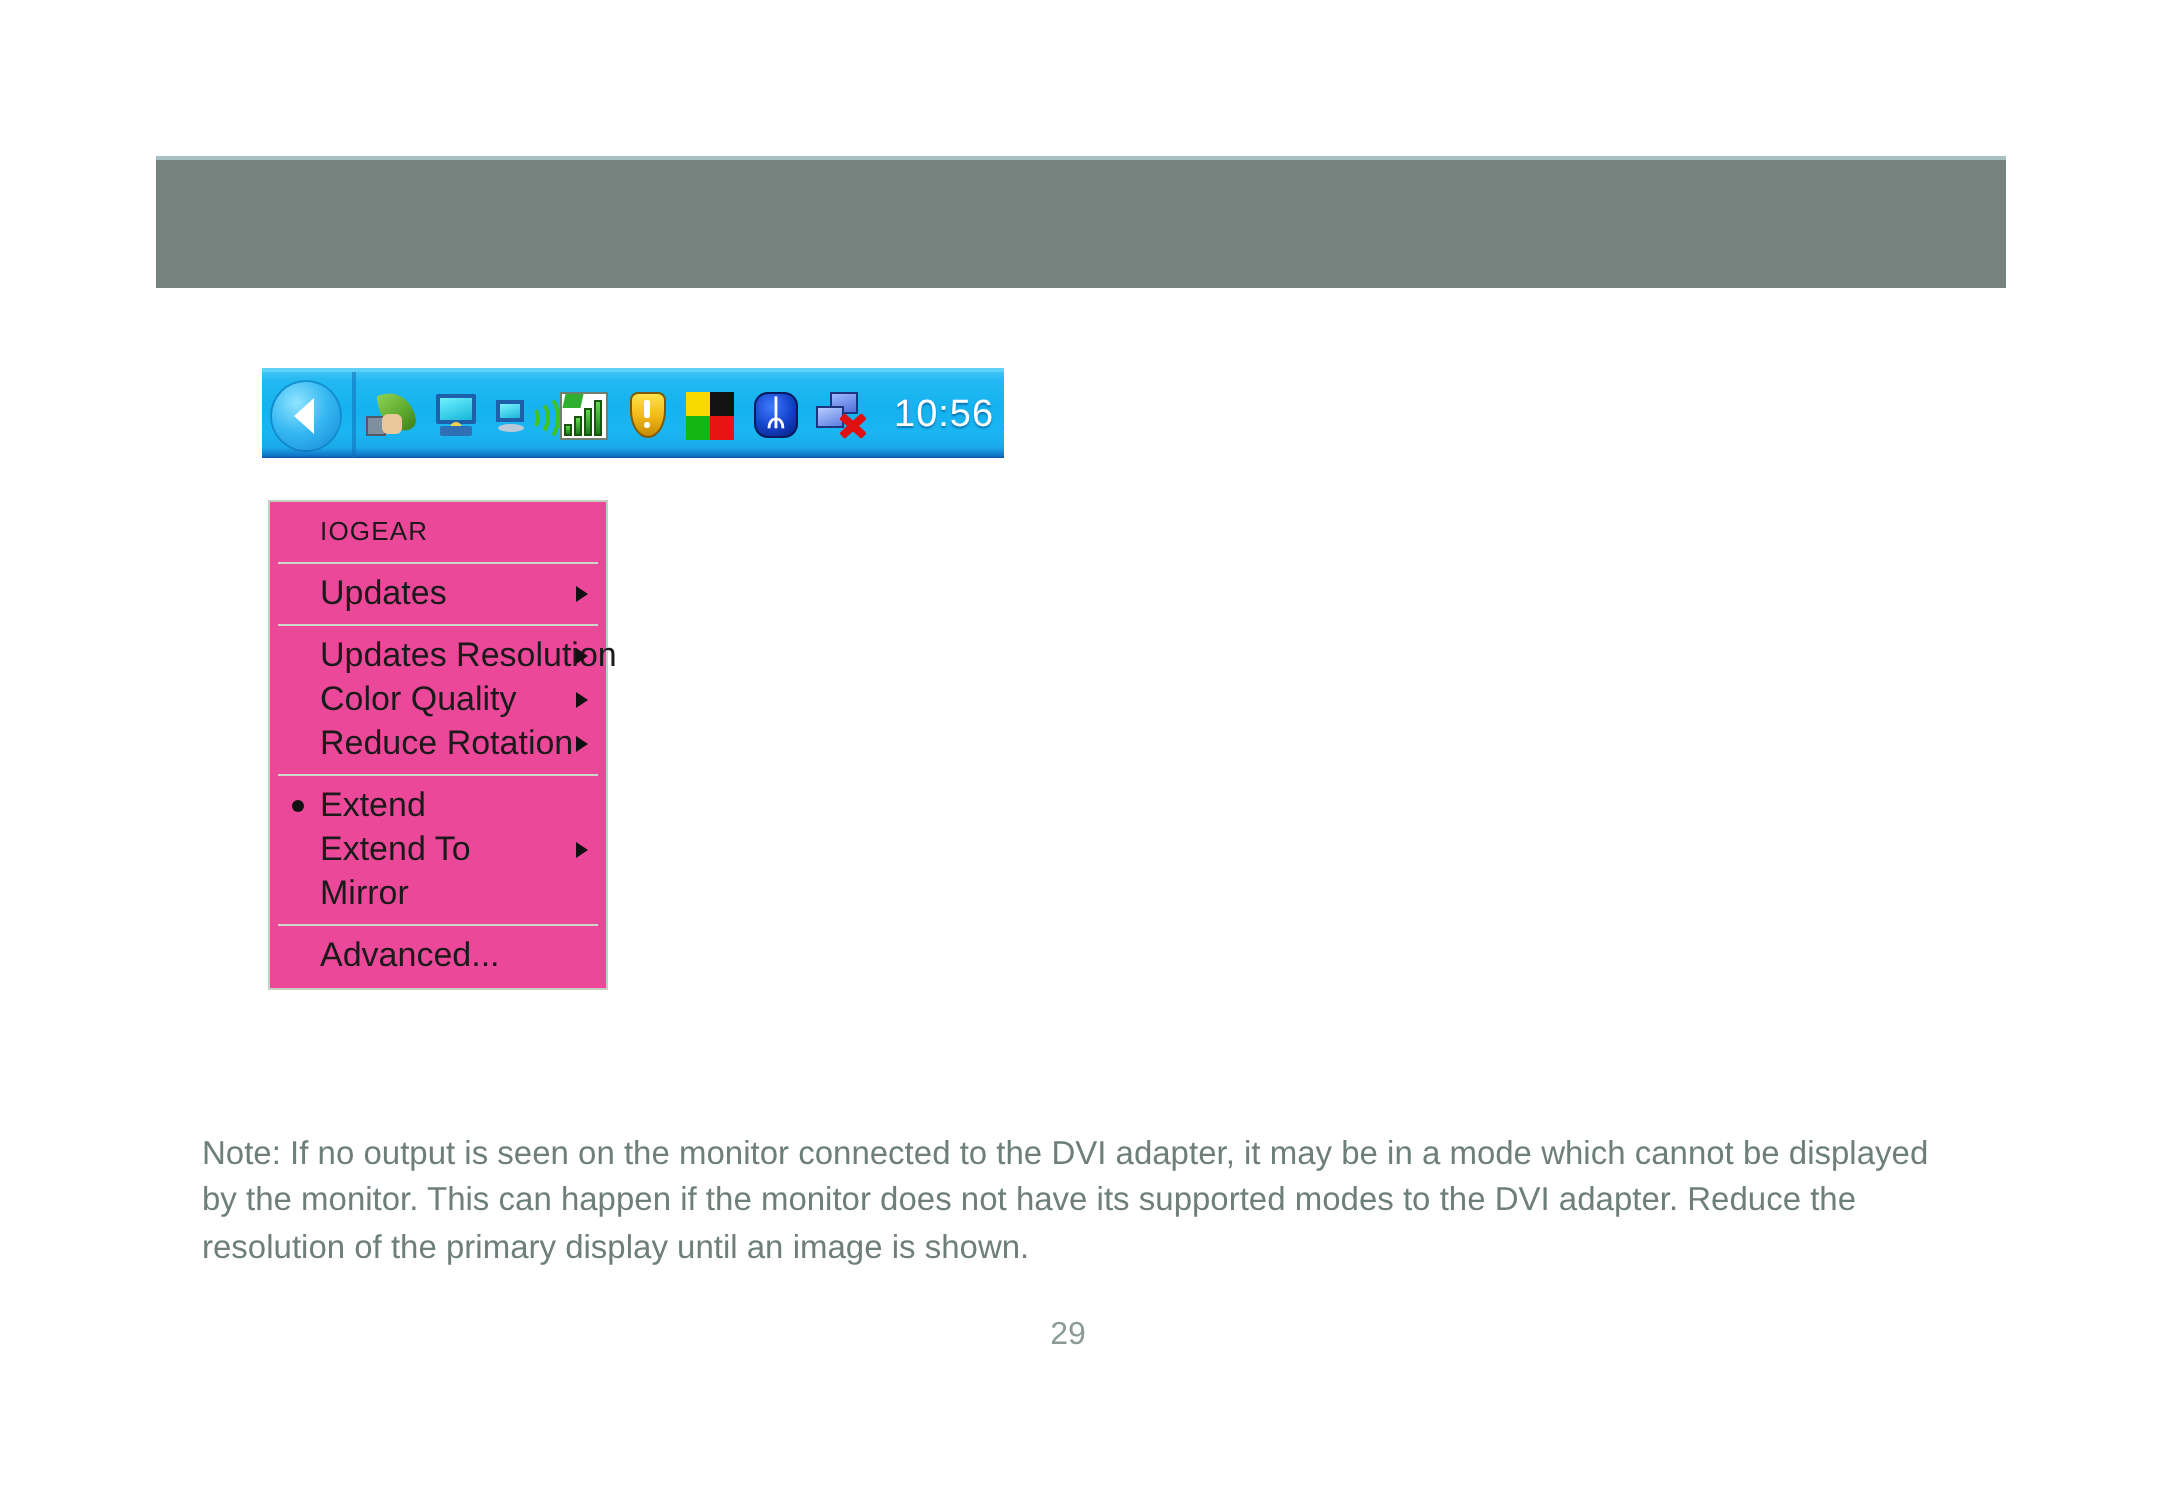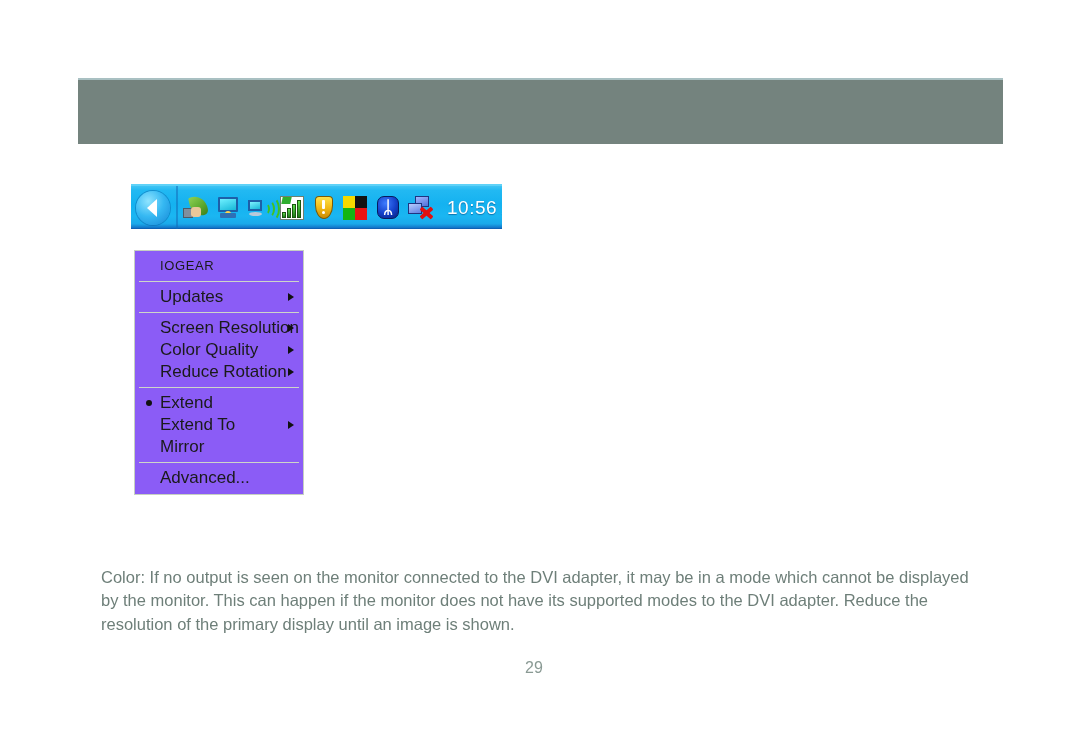--- a/index.html
+++ b/index.html
@@ -290,21 +290,21 @@
     text-shadow: 0 1px 1px rgba(0,70,130,.6);
     flex: 0 0 auto;
   }
 
   
   #ctx-menu {
     position: absolute;
     left: 134px;
     top: 250px;
     width: 170px;
-    background: #8b5cf6;
+    background: #ec4899;
     border: 1px solid #c6cfc2;
     box-sizing: border-box;
     padding: 4px 0 5px 0;
     font-family: "Liberation Sans", sans-serif;
   }
   .mi {
     position: relative;
     height: 22px;
     line-height: 22px;
     padding: 0 10px 0 25px;
@@ -440,21 +440,21 @@
   <div class="mi title">IOGEAR</div>
   <div class="msep"></div>
 
   <div class="mi">
     <span>Updates</span>
     <span class="arr"></span>
   </div>
   <div class="msep"></div>
 
   <div class="mi">
-    <span>Screen Resolution</span>
+    <span>Updates Resolution</span>
     <span class="arr"></span>
   </div>
   <div class="mi">
     <span>Color Quality</span>
     <span class="arr"></span>
   </div>
   <div class="mi">
     <span>Reduce Rotation</span>
     <span class="arr"></span>
   </div>
@@ -472,15 +472,15 @@
     <span>Mirror</span>
   </div>
   <div class="msep"></div>
 
   <div class="mi">
     <span>Advanced...</span>
   </div>
 
 </div>
 
-<div id="note">Color: If no output is seen on the monitor connected to the DVI adapter, it may be in a mode which cannot be displayed by the monitor. This can happen if the monitor does not have its supported modes to the DVI adapter. Reduce the resolution of the primary display until an image is shown.</div>
+<div id="note">Note: If no output is seen on the monitor connected to the DVI adapter, it may be in a mode which cannot be displayed by the monitor. This can happen if the monitor does not have its supported modes to the DVI adapter. Reduce the resolution of the primary display until an image is shown.</div>
 
 <div id="page-number">29</div>
 
 </body></html>

